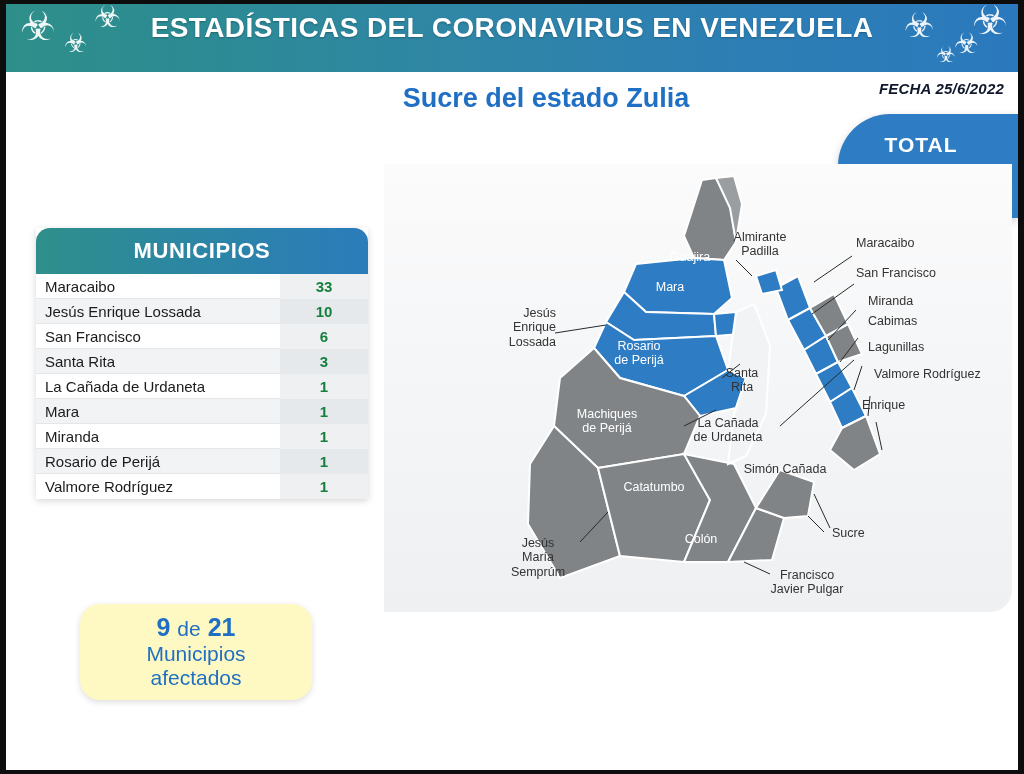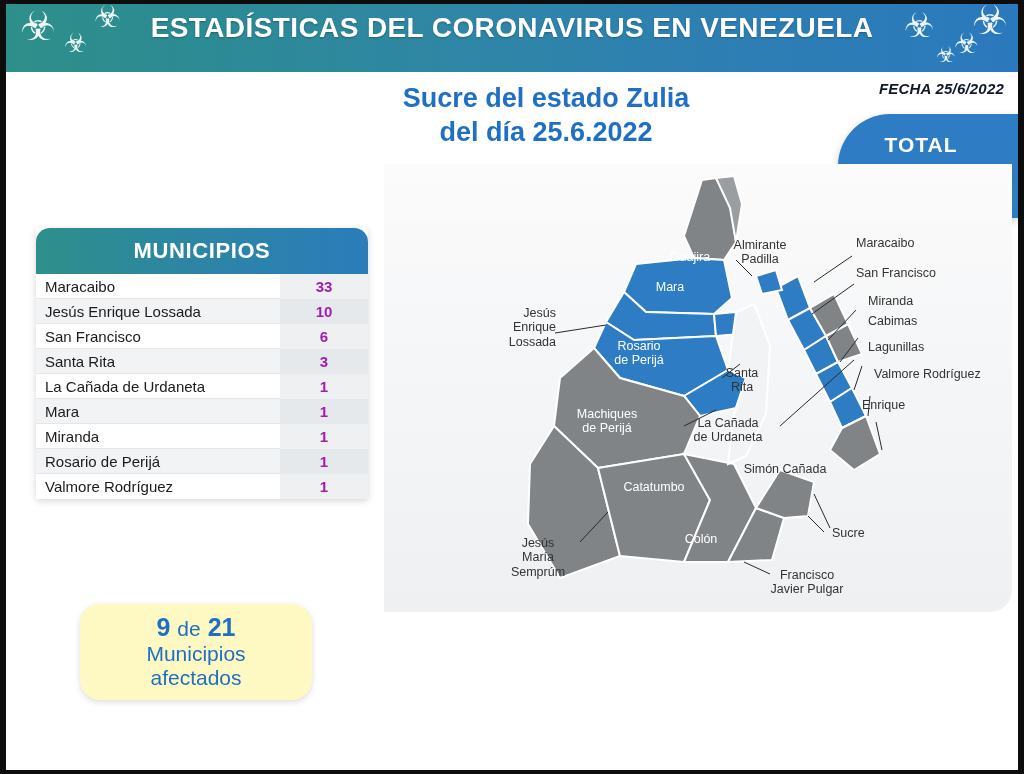--- a/index.html
+++ b/index.html
@@ -118,21 +118,21 @@
     align-items: center;
     height: 25px;
     border-bottom: 1px solid #e3e7ea;
     font-size: 15px;
   }
   .trow:last-child { border-bottom: none; }
   .trow.alt { background: #f1f3f5; }
   .tname { flex: 1; padding-left: 9px; color: #1b1b1b; }
   .tval {
     width: 88px; text-align: center;
-    color: #a21caf; font-weight: bold; font-size: 15px;
+    color: #15803d; font-weight: bold; font-size: 15px;
     background: #eef0f2;
     height: 25px; line-height: 25px; margin-left: 24px;
   }
   .trow.alt .tval { background: #e6e9ec; }
 
   
   .affected {
     position: absolute;
     left: 74px; top: 600px;
     width: 232px; height: 96px;
@@ -182,21 +182,20 @@
     <span class="virus v5">☣</span>
     <span class="virus v6">☣</span>
     <span class="virus v7">☣</span>
     <div class="header-title">ESTADÍSTICAS DEL CORONAVIRUS EN VENEZUELA</div>
   </div>
 
   <div class="fecha">FECHA 25/6/2022</div>
 
   <div class="subtitle">
     <span>Sucre del estado Zulia</span>
-    <span class="l2">del día 25.6.2022</span>
   </div>
 
   <div class="total-box">
     <div class="total-label">TOTAL</div>
     <div class="total-value">57</div>
   </div>
 
   <div class="table-card">
     <div class="table-head">MUNICIPIOS</div>
     <div class="table-body">
@@ -319,21 +318,21 @@
     <div class="mlabel white" style="left:182px; top:243px; width:82px;">Machiques
 de Perijá</div>
     <div class="mlabel white" style="left:230px; top:316px; width:80px;">Catatumbo</div>
     <div class="mlabel white" style="left:288px; top:368px; width:58px;">Colón</div>
     <div class="mlabel" style="left:118px; top:372px; width:72px;">Jesús
 María
 Semprúm</div>
     <div class="mlabel left" style="left:88px; top:142px; width:84px;">Jesús
 Enrique
 Lossada</div>
-    <div class="mlabel" style="left:336px; top:66px; width:80px;margin-top:8px;">Almirante
+    <div class="mlabel" style="left:336px; top:66px; width:80px;">Almirante
 Padilla</div>
     <div class="mlabel rightalign" style="left:472px; top:72px;">Maracaibo</div>
     <div class="mlabel rightalign" style="left:472px; top:102px;">San Francisco</div>
     <div class="mlabel rightalign" style="left:484px; top:130px;">Miranda</div>
     <div class="mlabel rightalign" style="left:484px; top:150px;">Cabimas</div>
     <div class="mlabel rightalign" style="left:484px; top:176px;">Lagunillas</div>
     <div class="mlabel rightalign" style="left:490px; top:203px;">Valmore Rodríguez</div>
     <div class="mlabel rightalign" style="left:478px; top:234px;">Enrique</div>
     <div class="mlabel" style="left:330px; top:202px; width:56px;">Santa
 Rita</div>

